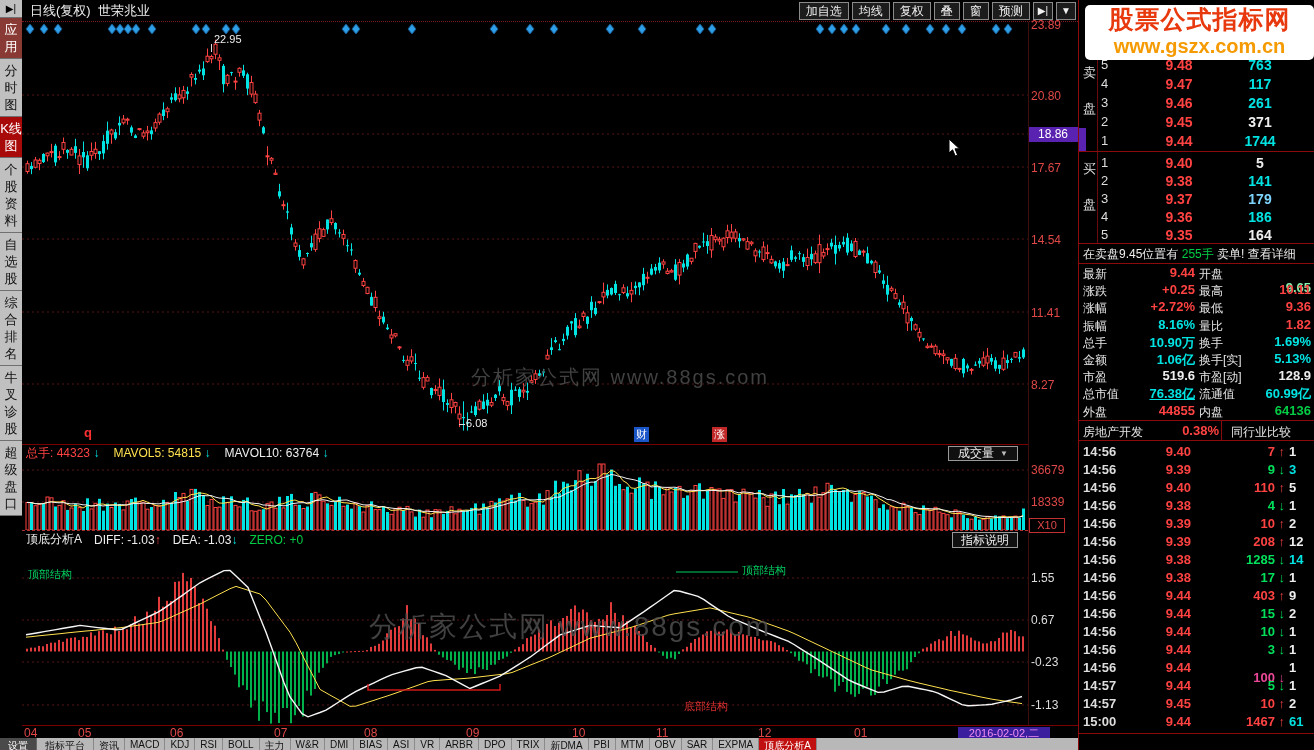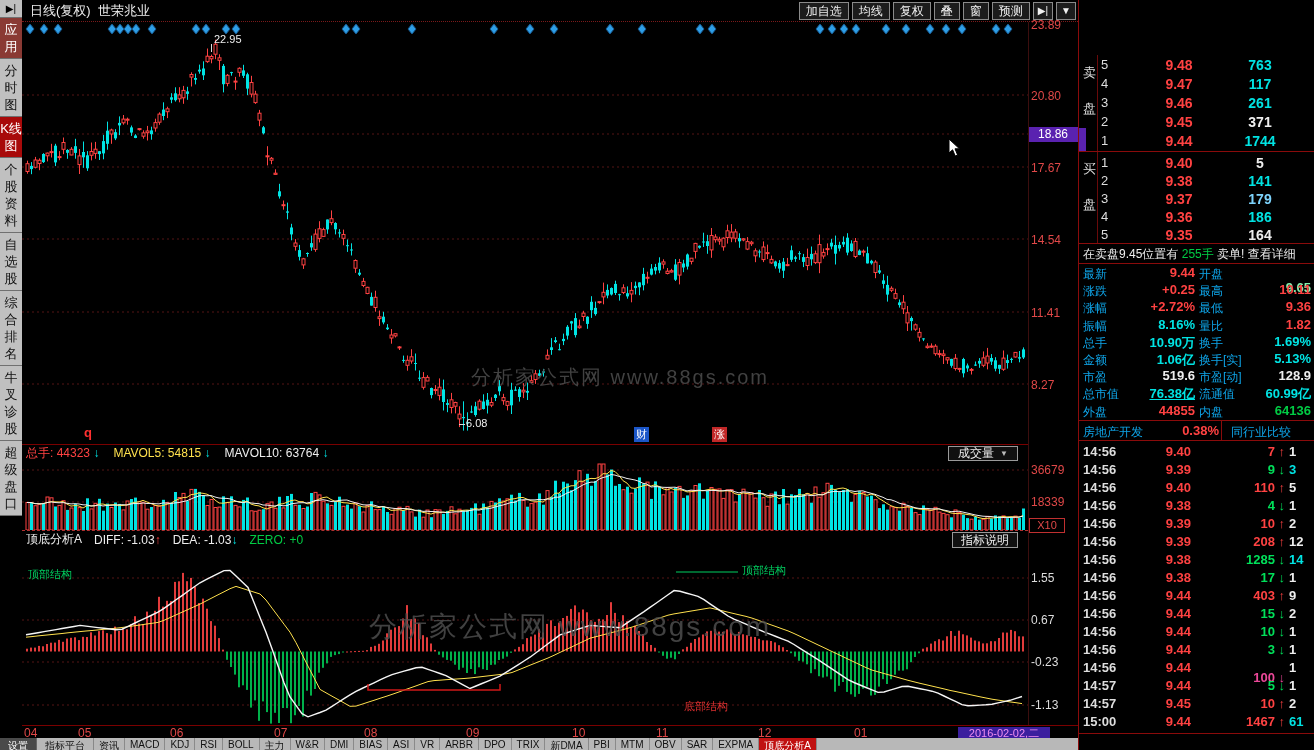--- a/index.html
+++ b/index.html
@@ -33,21 +33,21 @@
 .btab.active{background:#c01010;color:#fff}
 #tabbar-right{position:absolute;left:1086px;top:737px;width:212px;height:20px;background:#b8b8b8;display:flex;font-size:10px;color:#111;overflow:hidden}
 .rtab{padding:1px 7px;border-right:1px solid #8a8a8a;cursor:default}
 .rtab.active{background:#c01010;color:#fff}
 #right-panel{position:absolute;left:1078px;top:0;width:236px;height:750px;background:#000;border-left:1px solid #8a0b0b;font-size:13px;color:#eee}
 .rp-line{position:absolute;left:0;width:236px;height:1px;background:#8a0b0b}
 .ob-level{position:absolute;left:22px;width:14px;font-size:13px;color:#ddd}
 .ob-price{position:absolute;left:60px;width:80px;text-align:center;font-weight:bold;font-size:14px}
 .ob-vol{position:absolute;left:130px;width:102px;text-align:center;font-weight:bold;font-size:14px}
 .ob-side{position:absolute;left:4px;width:14px;color:#ddd;font-size:13px}
-.stat-l{position:absolute;font-size:12px;color:#0ea5e9;white-space:nowrap}
+.stat-l{position:absolute;font-size:12px;color:#e5e5e5;white-space:nowrap}
 .stat-v{position:absolute;font-size:13px;font-weight:bold;text-align:right;white-space:nowrap}
 .tick-t{position:absolute;left:4px;font-size:13px;font-weight:bold;color:#ddd}
 .tick-p{position:absolute;left:56px;width:56px;text-align:right;font-size:13px;font-weight:bold;color:#ff4242}
 .tick-v{position:absolute;left:104px;width:102px;text-align:right;font-size:13px;font-weight:bold}
 .tick-e{position:absolute;left:210px;width:24px;text-align:left;font-size:13px;font-weight:bold;overflow:hidden}
 #ad{position:absolute;left:6px;top:5px;width:229px;height:55px;background:#fff;border-radius:5px;text-align:center;overflow:hidden}
 #ad .l1{color:#e8380d;font-size:25px;font-weight:bold;line-height:29px;letter-spacing:1px;white-space:nowrap}
 #ad .l2{color:#f59a00;font-size:20px;font-weight:bold;line-height:24px;white-space:nowrap}
 .annot{position:absolute;font-size:11px;white-space:nowrap}
 .wm{position:absolute;color:#4d4d4d;letter-spacing:2px;white-space:nowrap;opacity:.85}
@@ -1389,20 +1389,24 @@
         <div class="tick-t" style="top: 696px;">14:57</div>
         <div class="tick-p" style="top: 696px;">9.45</div>
         <div class="tick-v" style="top: 696px; color: rgb(255, 66, 66);"><span>10 </span><span style="font-weight: bold;">↑</span></div>
         <div class="tick-e" style="top: 696px; color: rgb(238, 238, 238);">2</div>
         <div class="tick-t" style="top: 714px;">15:00</div>
         <div class="tick-p" style="top: 714px;">9.44</div>
         <div class="tick-v" style="top: 714px; color: rgb(255, 66, 66);"><span>1467 </span><span style="font-weight: bold;">↑</span></div>
         <div class="tick-e" style="top: 714px; color: rgb(0, 227, 227);">61</div>
       </div>
     <div class="rp-line" style="top:733px"></div>
+    <div id="ad">
+      <div class="l1">股票公式指标网</div>
+      <div class="l2">www.gszx.com.cn</div>
+    </div>
   </div>
 
   <svg class="abs" style="left:948px;top:138px" width="14" height="20">
     <polygon points="1,1 1,15 4.6,11.8 7.2,18 9.6,17 7,10.8 11.5,10.8" fill="#fff" stroke="#000" stroke-width="1"></polygon>
   </svg>
 
 <div style="position: absolute; left: 1028px; top: 22px; width: 1px; height: 703px; background: rgb(60, 14, 14);"></div>
   </div>
 
 </body></html>

